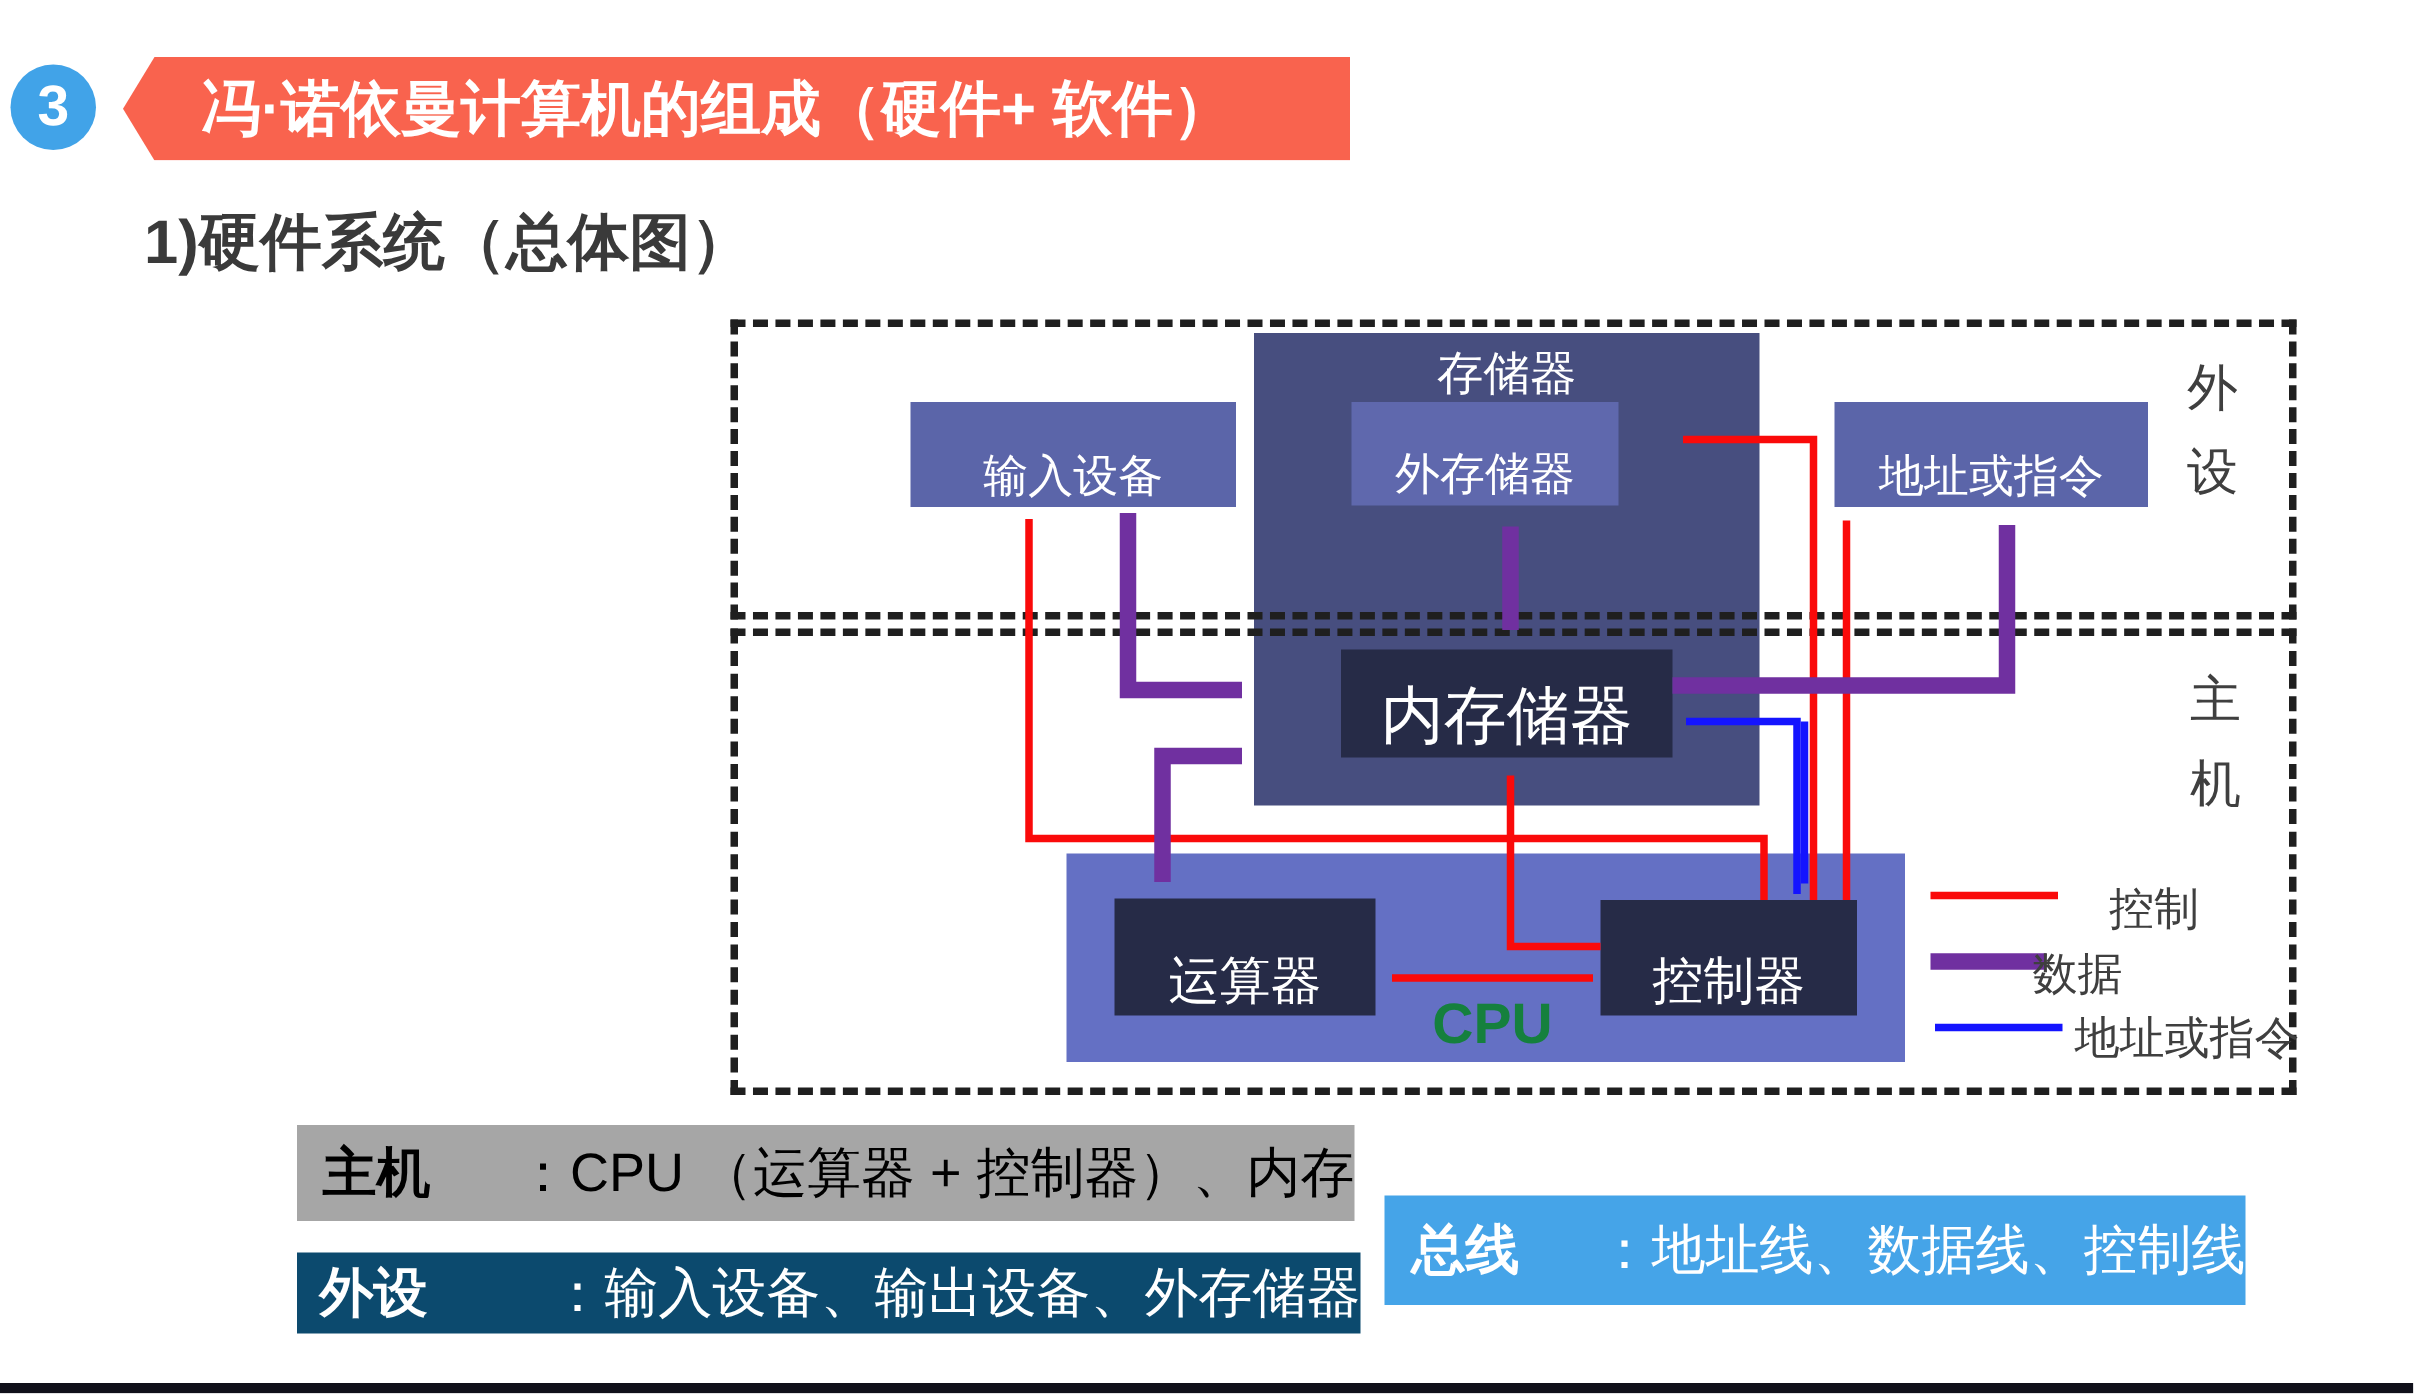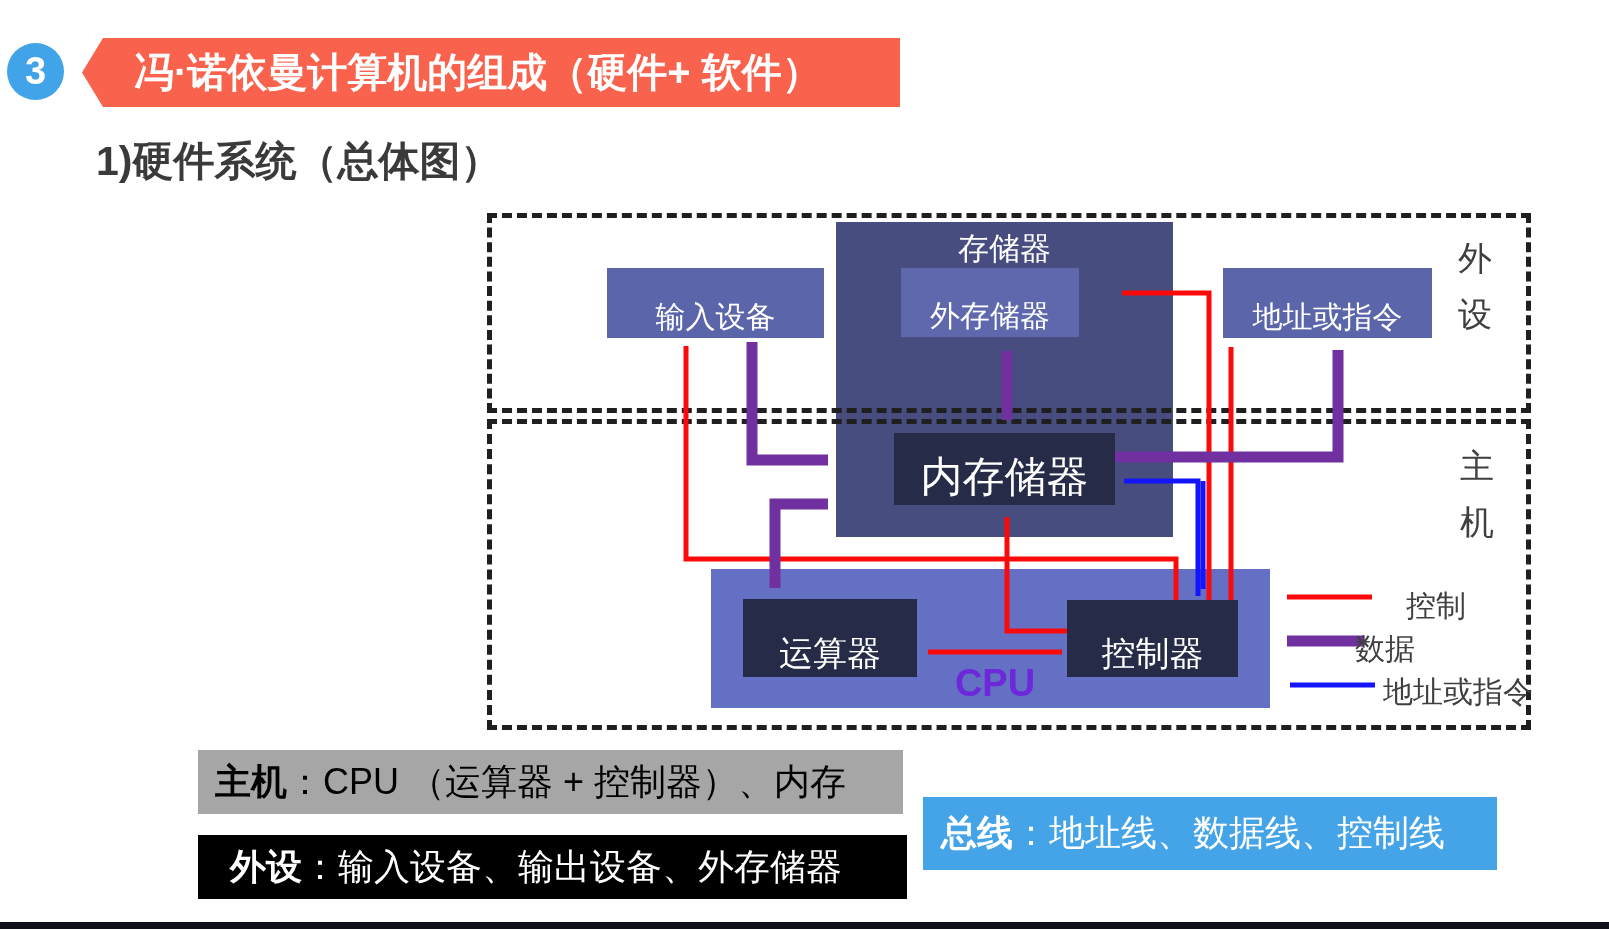--- a/index.html
+++ b/index.html
@@ -29,34 +29,34 @@
   .box{display:flex;align-items:flex-end;justify-content:center;color:#ffffff;z-index:2;}
   #storage-box{left:836px;top:222px;width:337px;height:315px;background:#474e7f;z-index:1;}
   #storage-label{left:836px;top:228px;width:337px;text-align:center;color:#fff;font-size:31px;z-index:2;}
   #external-storage-box{left:901px;top:268px;width:178px;height:69px;background:#5f68ad;font-size:30px;}
   #internal-storage-box{left:894px;top:433px;width:221px;height:72px;background:#262b47;font-size:42px;}
   #input-device-box{left:607px;top:268px;width:217px;height:70px;background:#5b65a9;font-size:30px;}
   #output-device-box{left:1223px;top:268px;width:209px;height:70px;background:#5b65a9;font-size:30px;}
   #cpu-box{left:711px;top:569px;width:559px;height:139px;background:#6470c4;z-index:1;}
   #alu-box{left:743px;top:599px;width:174px;height:78px;background:#262b47;font-size:34px;}
   #controller-box{left:1067px;top:600px;width:171px;height:77px;background:#262b47;font-size:34px;}
-  #cpu-label{left:930px;top:662px;width:130px;text-align:center;color:#6d28d9;font-size:38px;font-weight:bold;z-index:2;}
+  #cpu-label{left:930px;top:662px;width:130px;text-align:center;color:#15803d;font-size:38px;font-weight:bold;z-index:2;}
   
   .regionchar{font-size:34px;color:#3f3f3f;z-index:7;}
   .legendtext{font-size:30px;color:#3f3f3f;z-index:7;white-space:nowrap;background:transparent;}
   
   #wires{position:absolute;left:0;top:0;width:1609px;height:929px;z-index:6;pointer-events:none;}
   #wires path{fill:none;}
   .wr{stroke:#fa0a0a;stroke-width:5px;}
   .wb{stroke:#1414ff;stroke-width:5px;}
   .wp{stroke:#7030a0;stroke-width:11px;}
   
-  .summary{display:flex;align-items:center;z-index:2;white-space:nowrap;}
+  .summary{display:flex;align-items:center;z-index:2;white-space:nowrap;justify-content:space-between;}
   #summary-host{left:198px;top:750px;width:705px;height:64px;background:#a6a6a6;color:#000;font-size:36px;padding-left:17px;box-sizing:border-box;}
-  #summary-peripheral{left:198px;top:835px;width:709px;height:64px;background:#000000;color:#fff;font-size:36px;padding-left:32px;box-sizing:border-box;}
+  #summary-peripheral{left:198px;top:835px;width:709px;height:54px;background:#0c4a6e;color:#fff;font-size:36px;padding-left:15px;box-sizing:border-box;}
   #summary-bus{left:923px;top:797px;width:574px;height:73px;background:#45a4e8;color:#fff;font-size:36px;padding-left:18px;box-sizing:border-box;}
   .sumlabel{font-weight:bold;}
   #bottom-bar{left:0;top:922px;width:1609px;height:7px;background:#10101a;z-index:9;}
 </style>
 </head>
 <body>
 
 <div id="slide">
 
   <div id="badge" class="abs">

